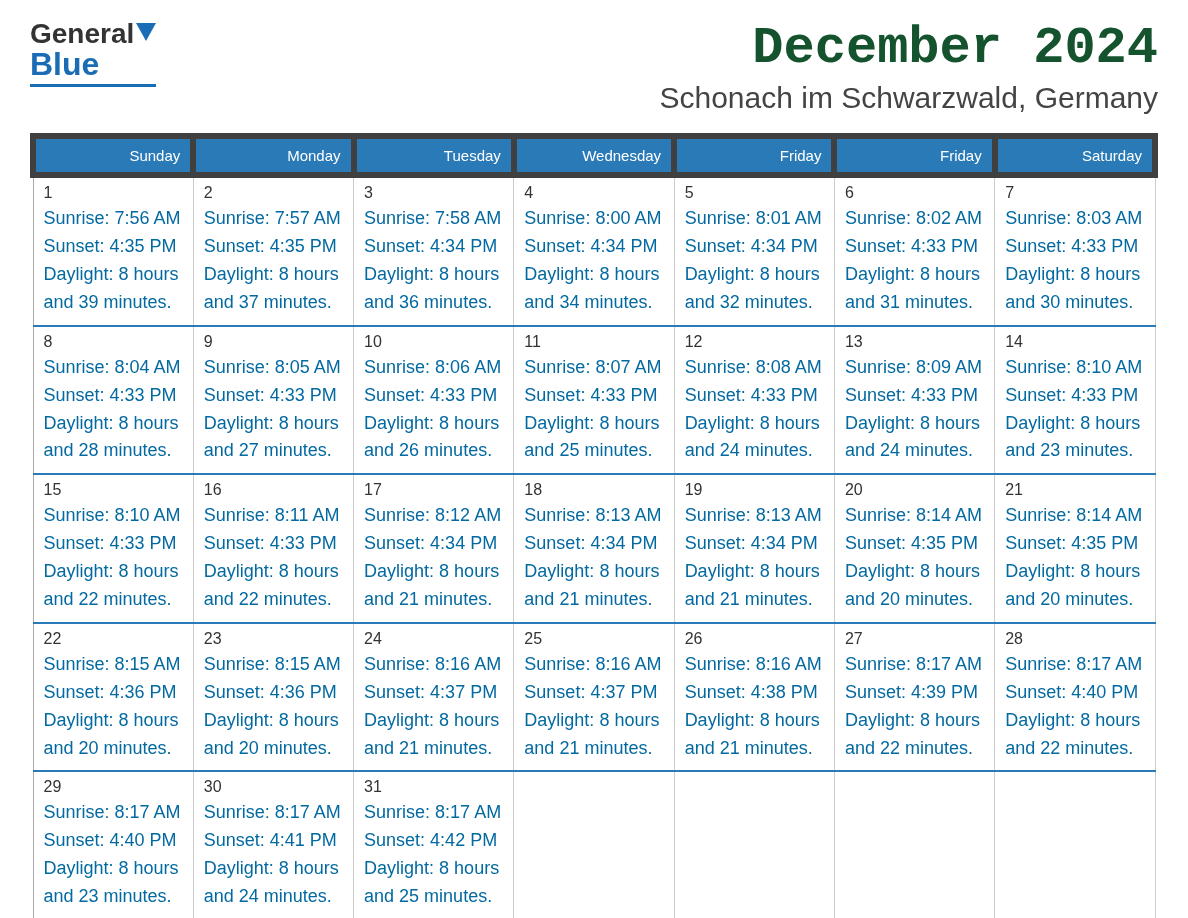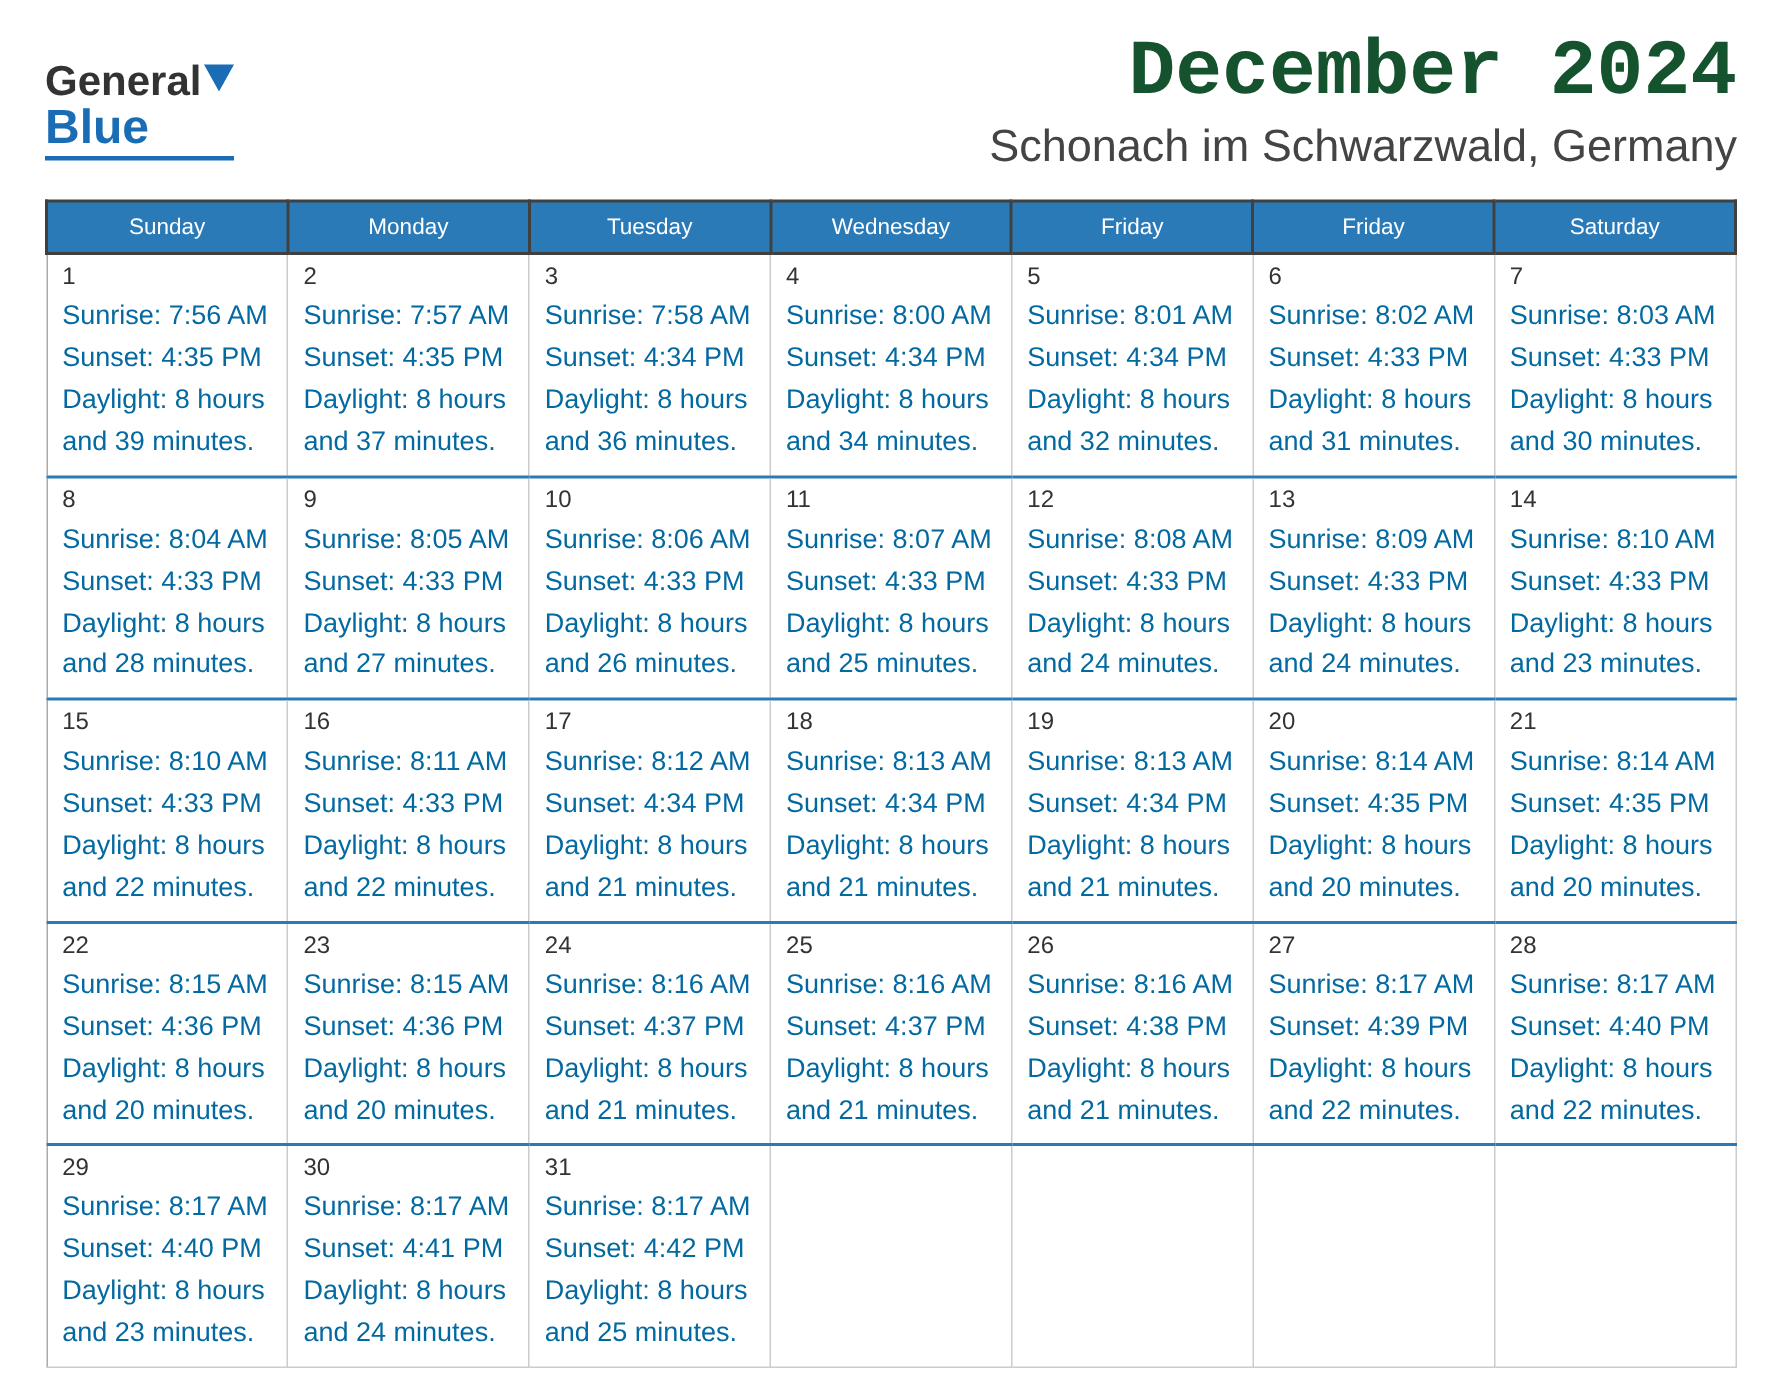--- a/index.html
+++ b/index.html
@@ -13,21 +13,20 @@
     .header {
       display: flex;
       justify-content: space-between;
       align-items: flex-start;
       margin-bottom: 18px;
     }
     .logo {
       display: flex;
       flex-direction: column;
       align-items: flex-start;
-      margin-top: 20px;
     }
     .logo-general {
       font-size: 28px;
       font-weight: bold;
       color: #333;
       line-height: 1;
     }
     .logo-blue {
       font-size: 32px;
       font-weight: bold;
@@ -71,22 +70,22 @@
       width: 100%;
       border-collapse: collapse;
       border: 1px solid #aaa;
     }
     .calendar-table th {
       background-color: #2a7ab8;
       color: #fff;
       font-size: 15px;
       font-weight: normal;
       padding: 8px 10px;
-      text-align: center;
-      border: 2px solid #404040;
+      text-align: right;
+      border: 6px solid #404040;
     }
     .calendar-table td {
       vertical-align: top;
       padding: 6px 10px 8px 10px;
       border: 1px solid #ccc;
       border-top: 2px solid #2a7ab8;
       font-size: 13px;
       color: #333;
       width: calc(100% / 7);
       min-height: 90px;

